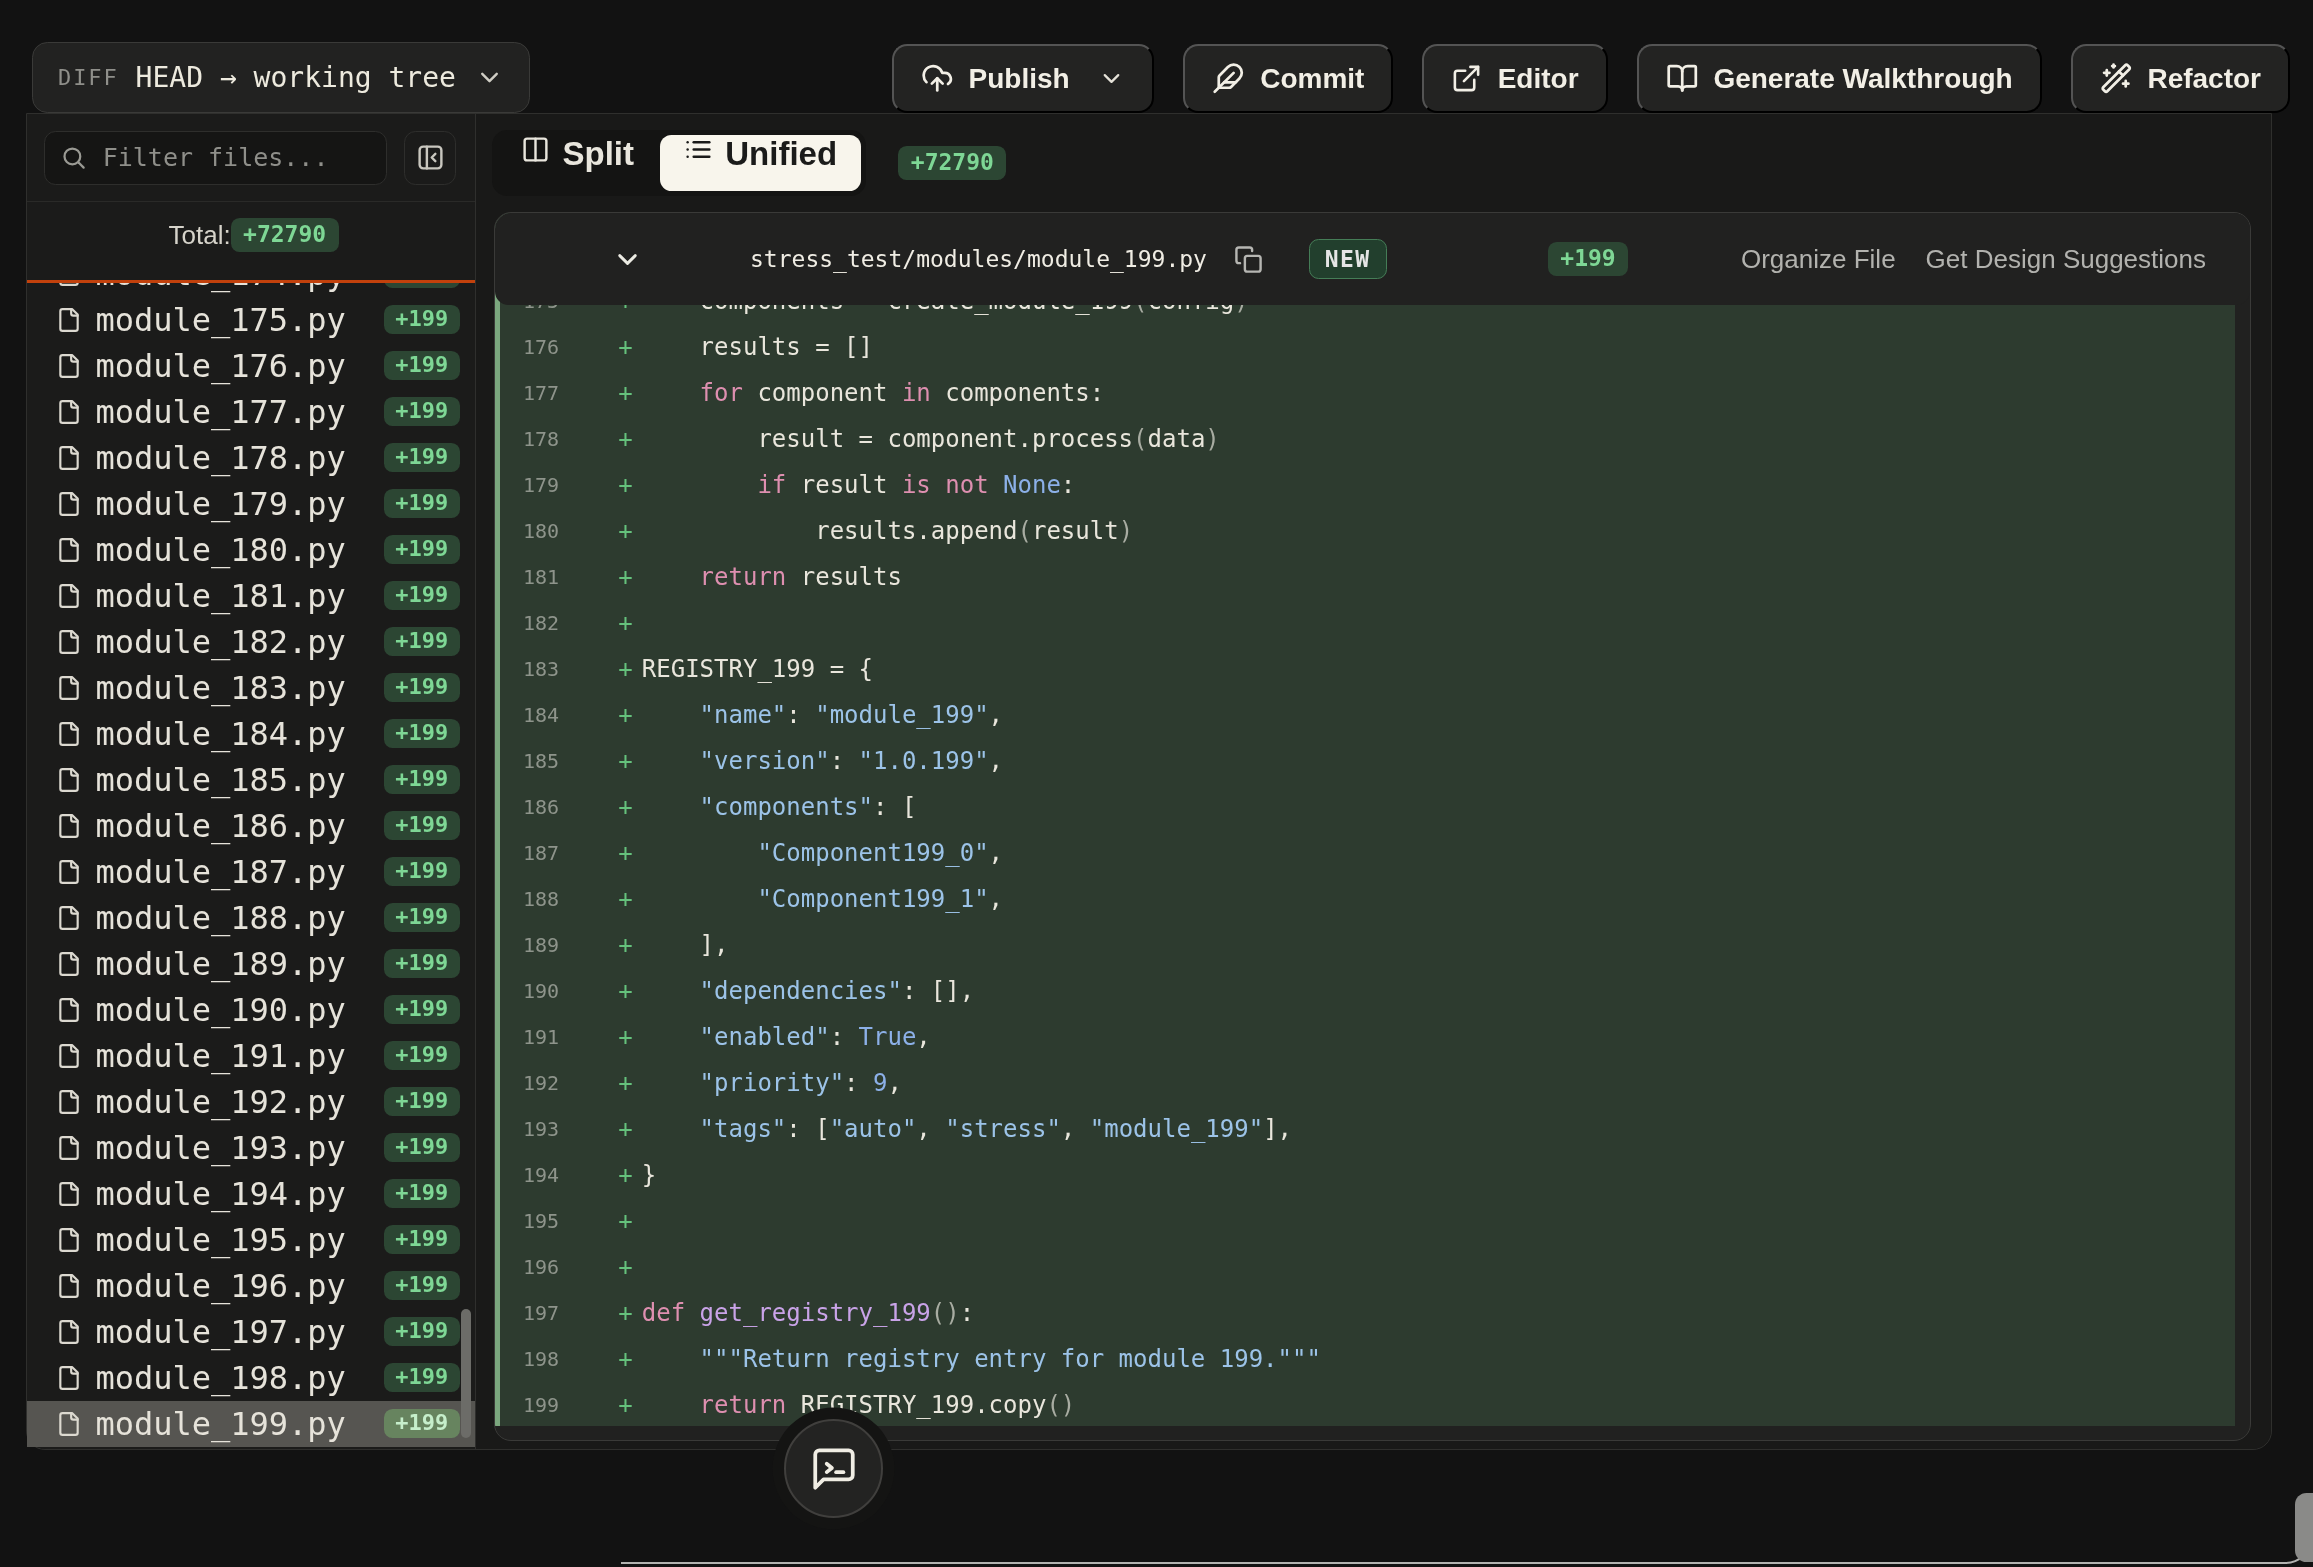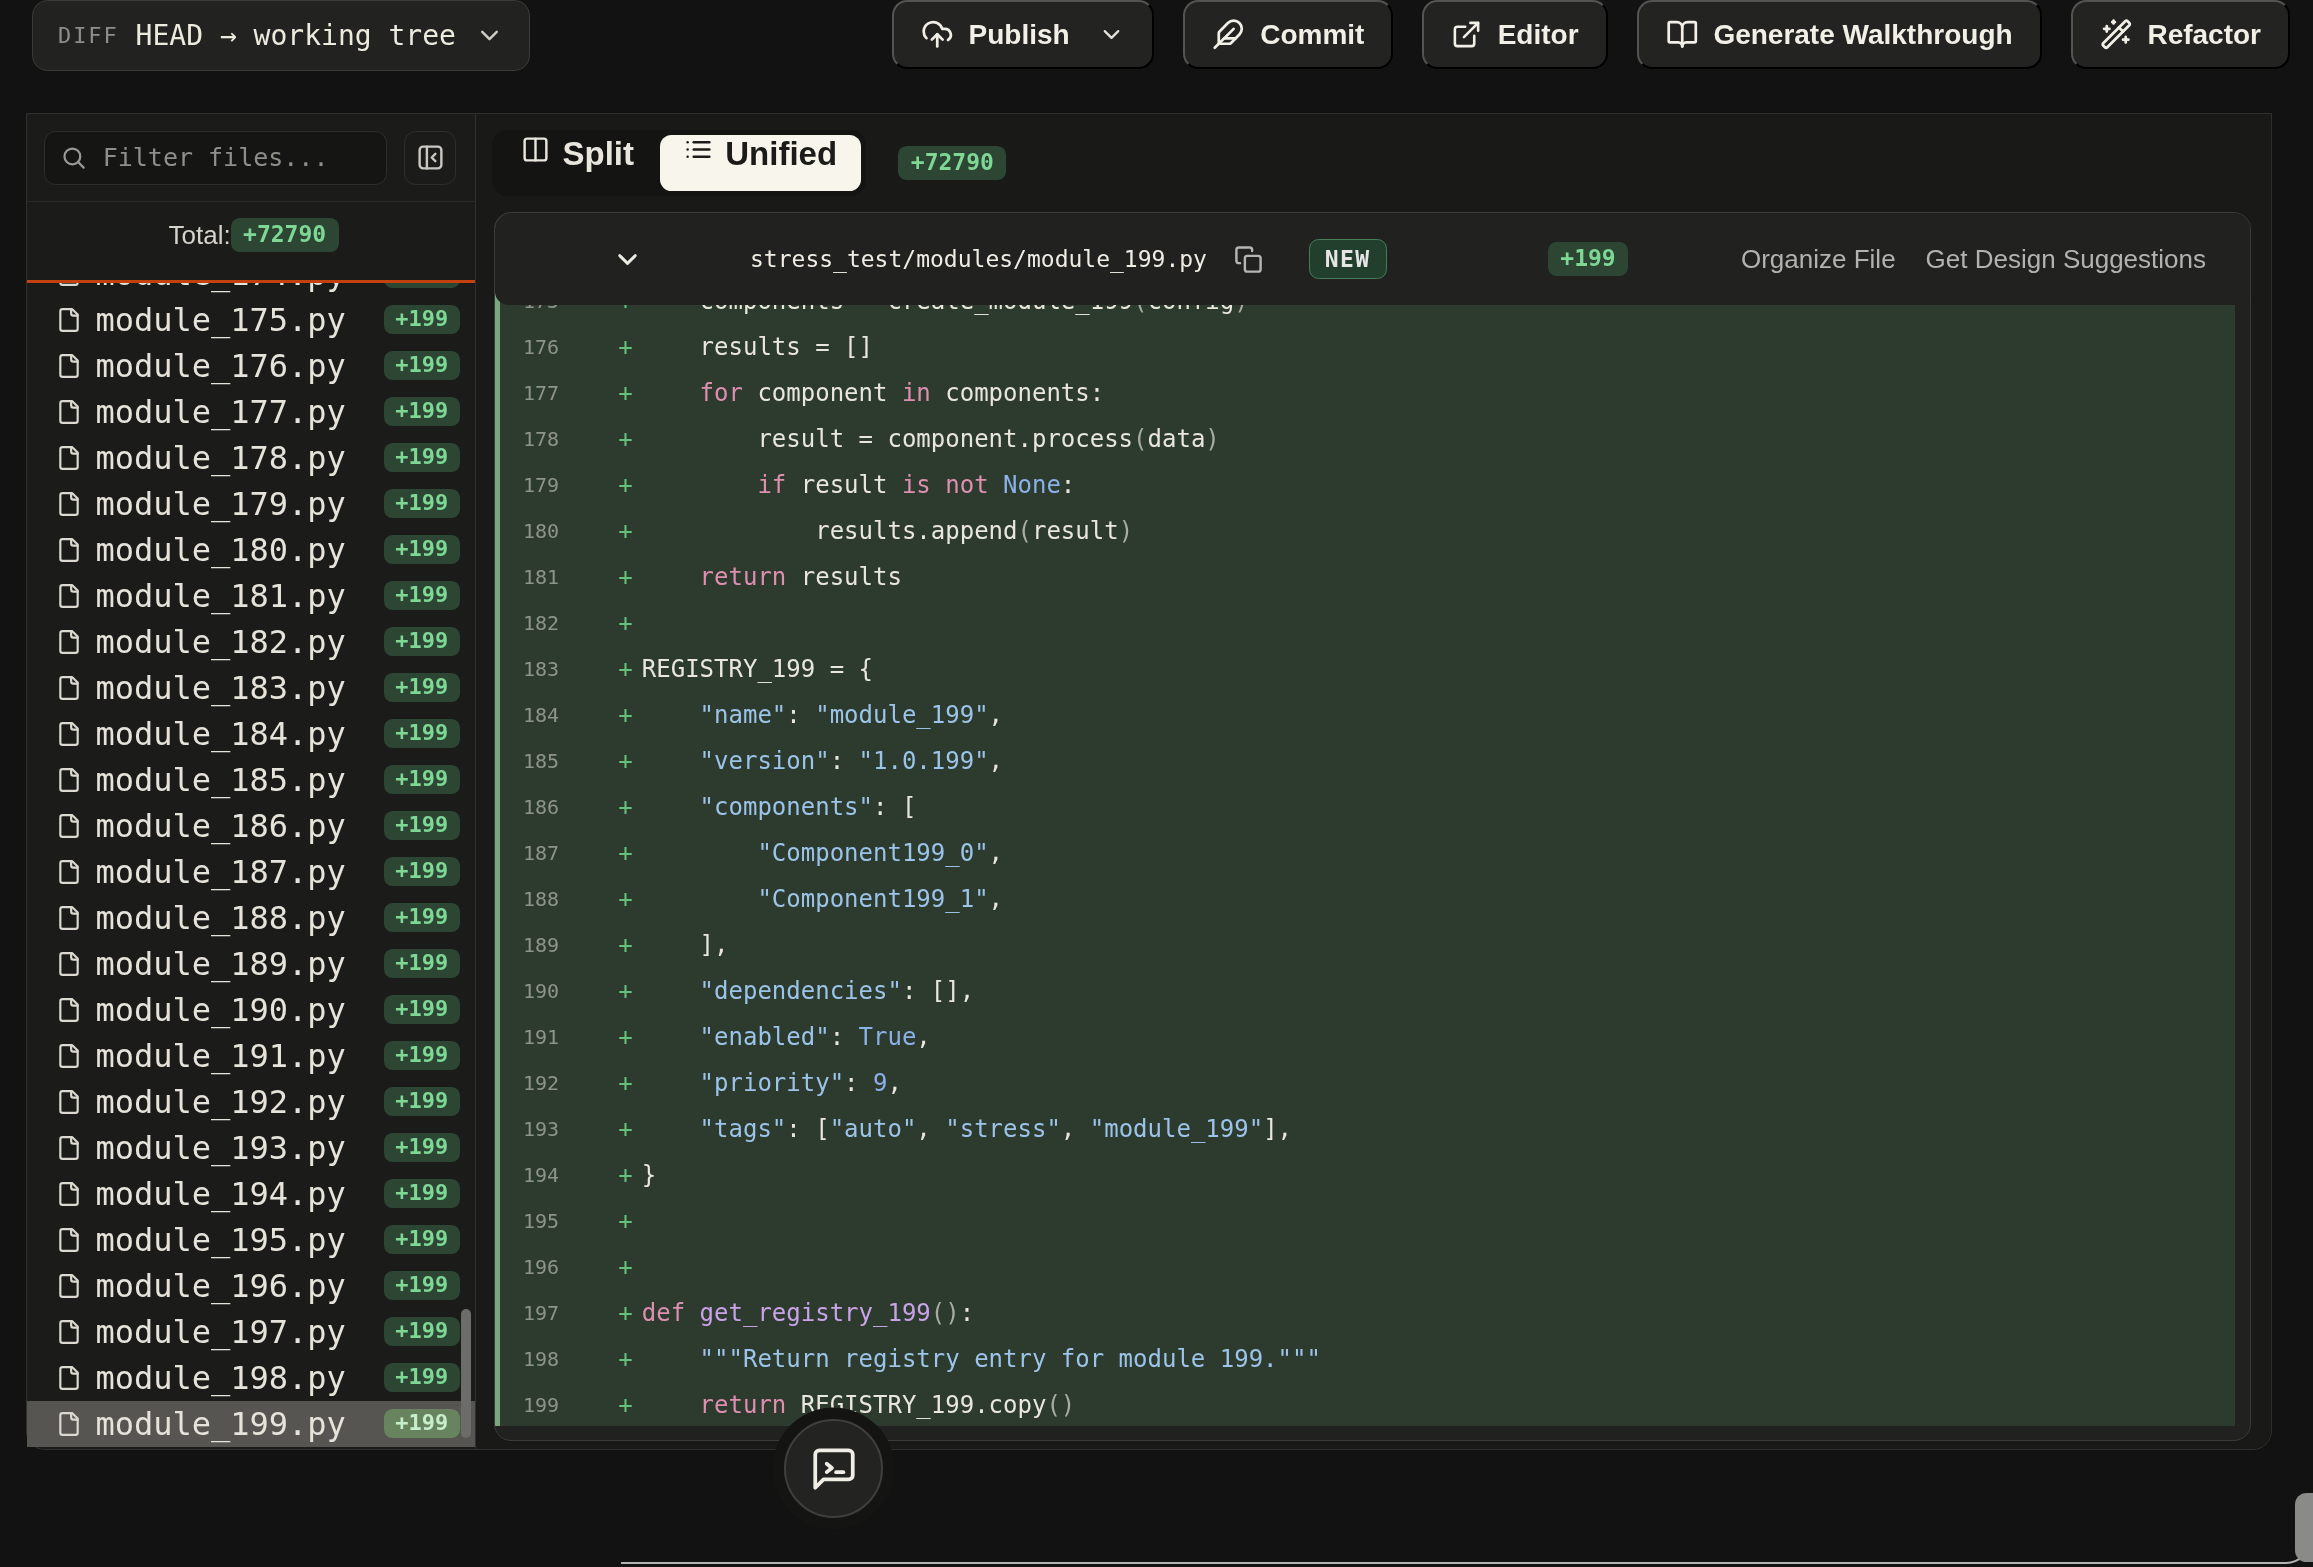--- a/index.html
+++ b/index.html
@@ -5,21 +5,21 @@
   html,body{margin:0;padding:0;}
   body{
     width:2313px;height:1568px;position:relative;overflow:hidden;
     background:#121212;font-family:"Liberation Sans",sans-serif;
     -webkit-font-smoothing:antialiased;
   }
   .mono{font-family:"DejaVu Sans Mono",monospace;text-align:center;}
   svg{display:block;flex:none;}
 
   
-  .topbar{position:absolute;top:0;left:0;right:0;height:113px;display:flex;align-items:flex-start;padding:0 23px 0 32px;box-sizing:border-box;}
+  .topbar{position:absolute;top:0;left:0;right:0;height:113px;display:flex;align-items:flex-end;padding:0 23px 0 32px;box-sizing:border-box;}
   .diff-btn{height:69px;border-radius:15.3px;background:#222221;border:1px solid #3a3a38;display:flex;align-items:center;gap:17px;padding:0 25px;cursor:default;}
   .diff-chip{font-family:"DejaVu Sans Mono",monospace;font-size:22px;color:#8f8f8a;letter-spacing:1.9px;}
   .diff-value{font-family:"DejaVu Sans Mono",monospace;font-size:28px;color:#edeade;}
   .diff-btn .chev{color:#cfcdc4;margin-left:1.9px;}
   .tb-spacer{flex:1;}
   .tb-group{display:flex;align-items:center;gap:29px;border-radius:21px;}
   .tb-btn{height:69px;border-radius:15.3px;background:#232322;display:flex;align-items:center;gap:15.3px;padding:0 27px;color:#f2efe6;font-size:28px;font-weight:700;cursor:default;}
   .tb-btn .chev{margin-left:13.4px;color:#e5e2d9;}
 
   

